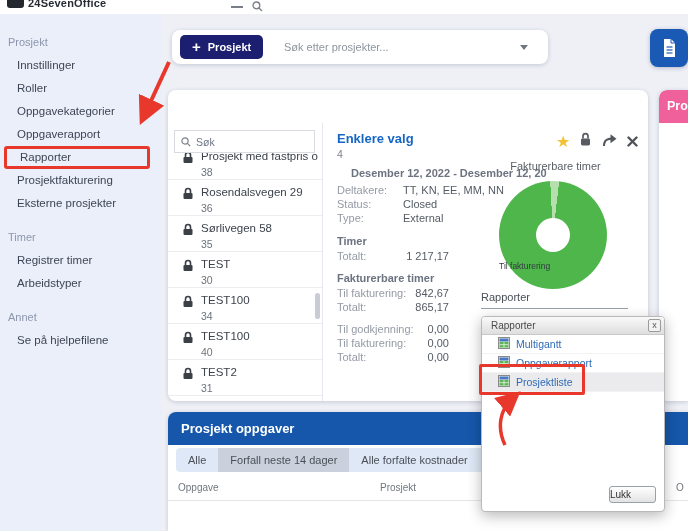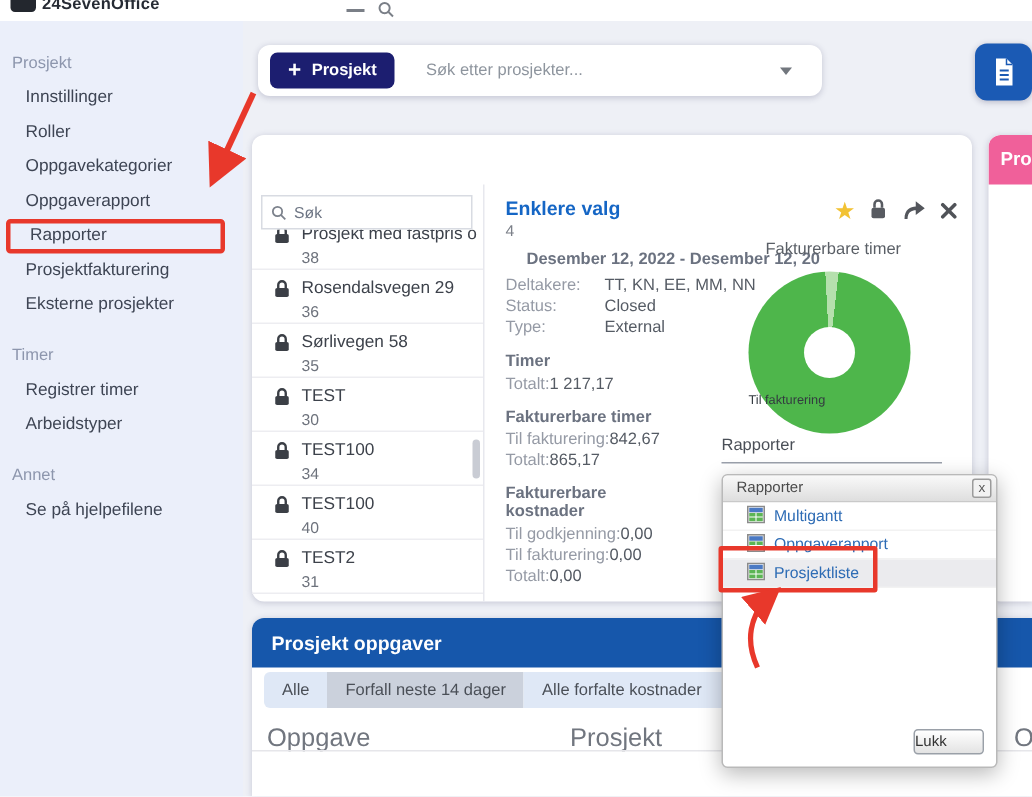--- a/index.html
+++ b/index.html
@@ -60,21 +60,21 @@
   .d-title{position:absolute;left:14px;top:8px;font-size:13px;font-weight:bold;color:#1566c5;}
   .d-sub{position:absolute;left:14px;top:25px;font-size:10.5px;color:#7c8089;}
   .d-date{position:absolute;left:28px;top:44px;width:196px;font-size:11px;font-weight:bold;color:#6b7280;
           white-space:nowrap;overflow:hidden;}
   .d-info{position:absolute;left:14px;top:60px;}
   .d-info .d-irow{font-size:11px;line-height:14px;color:#555b64;}
   .d-info .d-ilabel{display:inline-block;width:66px;color:#959aa5;}
   .d-secs{position:absolute;left:14px;top:112px;width:112px;}
   .d-sec{margin-bottom:9px;}
   .d-sec-title{font-size:11px;font-weight:bold;color:#6b7280;margin-bottom:3px;}
-  .d-row{display:flex;font-size:11px;line-height:13px;margin-bottom:1px;}
+  .d-row{display:flex;justify-content:space-between;font-size:11px;line-height:13px;margin-bottom:1px;}
   .d-row .lbl{color:#959aa5;} .d-row .val{color:#555b64;}
   .d-actions{position:absolute;left:233px;top:9px;display:flex;gap:9px;align-items:center;}
   .d-actions .star{font-size:16px;color:#f2c234;line-height:16px;cursor:pointer;}
   .d-actions span{cursor:pointer;}
   .chart-title{position:absolute;left:170px;top:37px;width:125px;text-align:center;font-size:11px;color:#5a5f66;}
   .donut{position:absolute;left:176px;top:58px;width:108px;height:108px;border-radius:50%;
          background:conic-gradient(from -3deg,#b5e0ad 0deg 9.5deg,#4eb64b 9.5deg 360deg);}
   .donut-hole{position:absolute;left:50%;top:50%;transform:translate(-50%,-50%);width:34px;height:34px;
               background:#fff;border-radius:50%;}
   .donut-label{position:absolute;left:176px;top:138px;width:108px;text-align:left;font-size:8.5px;
@@ -86,21 +86,21 @@
   .right-panel{left:659px;top:90px;width:29px;height:311px;border-radius:8px 0 0 8px;overflow:hidden;}
   .right-panel .panel-header{background:#f0609a;border-radius:8px 0 0 0;padding-left:8px;font-size:12.5px;white-space:nowrap;}
 
   
   .tasks-panel{left:168px;top:412px;width:520px;height:119px;border-radius:8px 0 0 0;}
   .tasks-panel .panel-header{border-radius:8px 0 0 0;}
   .tabs{position:absolute;left:8px;top:36px;display:flex;}
   .tab{height:24px;line-height:24px;padding:0 12px;background:#dfe8f6;font-size:11px;color:#4a4f57;cursor:pointer;}
   .tab:first-child{border-radius:4px 0 0 4px;} .tab:last-child{border-radius:0 4px 4px 0;}
   .tab.active{background:#cbd1dc;}
-  .cols span{position:absolute;top:70px;font-size:17px;color:#71767f;}
+  .cols span{position:absolute;top:70px;font-size:10px;color:#71767f;}
   .cols span:nth-child(1){left:10px;} .cols span:nth-child(2){left:212px;} .cols span:nth-child(3){left:508px;}
   .tasks-divider{position:absolute;left:0;right:0;top:88px;height:1px;background:#e6e6ea;}
 
   
   .popup{position:absolute;left:481px;top:316px;width:184px;height:196px;background:#fff;border:1px solid #b9b9b9;
          border-radius:4px;box-shadow:0 4px 14px rgba(0,0,0,.28);z-index:10;box-sizing:border-box;}
   .popup-titlebar{height:17px;background:linear-gradient(#f9f9f9,#dedede);border-bottom:1px solid #c9c9c9;
                   border-radius:3px 3px 0 0;font-size:10px;color:#4a4a4a;line-height:17px;padding-left:9px;position:relative;}
   .popup-close{position:absolute;right:3px;top:2px;width:13px;height:13px;border:1px solid #9b9b9b;border-radius:2px;
                background:#f2f2f2;font-size:9px;line-height:11px;text-align:center;color:#555;box-sizing:border-box;cursor:pointer;}
@@ -282,21 +282,20 @@
             <div class="d-row">
               <span class="lbl">Til fakturering:</span>
               <span class="val">842,67</span>
             </div>
             <div class="d-row">
               <span class="lbl">Totalt:</span>
               <span class="val">865,17</span>
             </div>
           </div>
           <div class="d-sec">
-            <div class="d-sec-title">Fakturerbare kostnader</div>
             <div class="d-row">
               <span class="lbl">Til godkjenning:</span>
               <span class="val">0,00</span>
             </div>
             <div class="d-row">
               <span class="lbl">Til fakturering:</span>
               <span class="val">0,00</span>
             </div>
             <div class="d-row">
               <span class="lbl">Totalt:</span>

